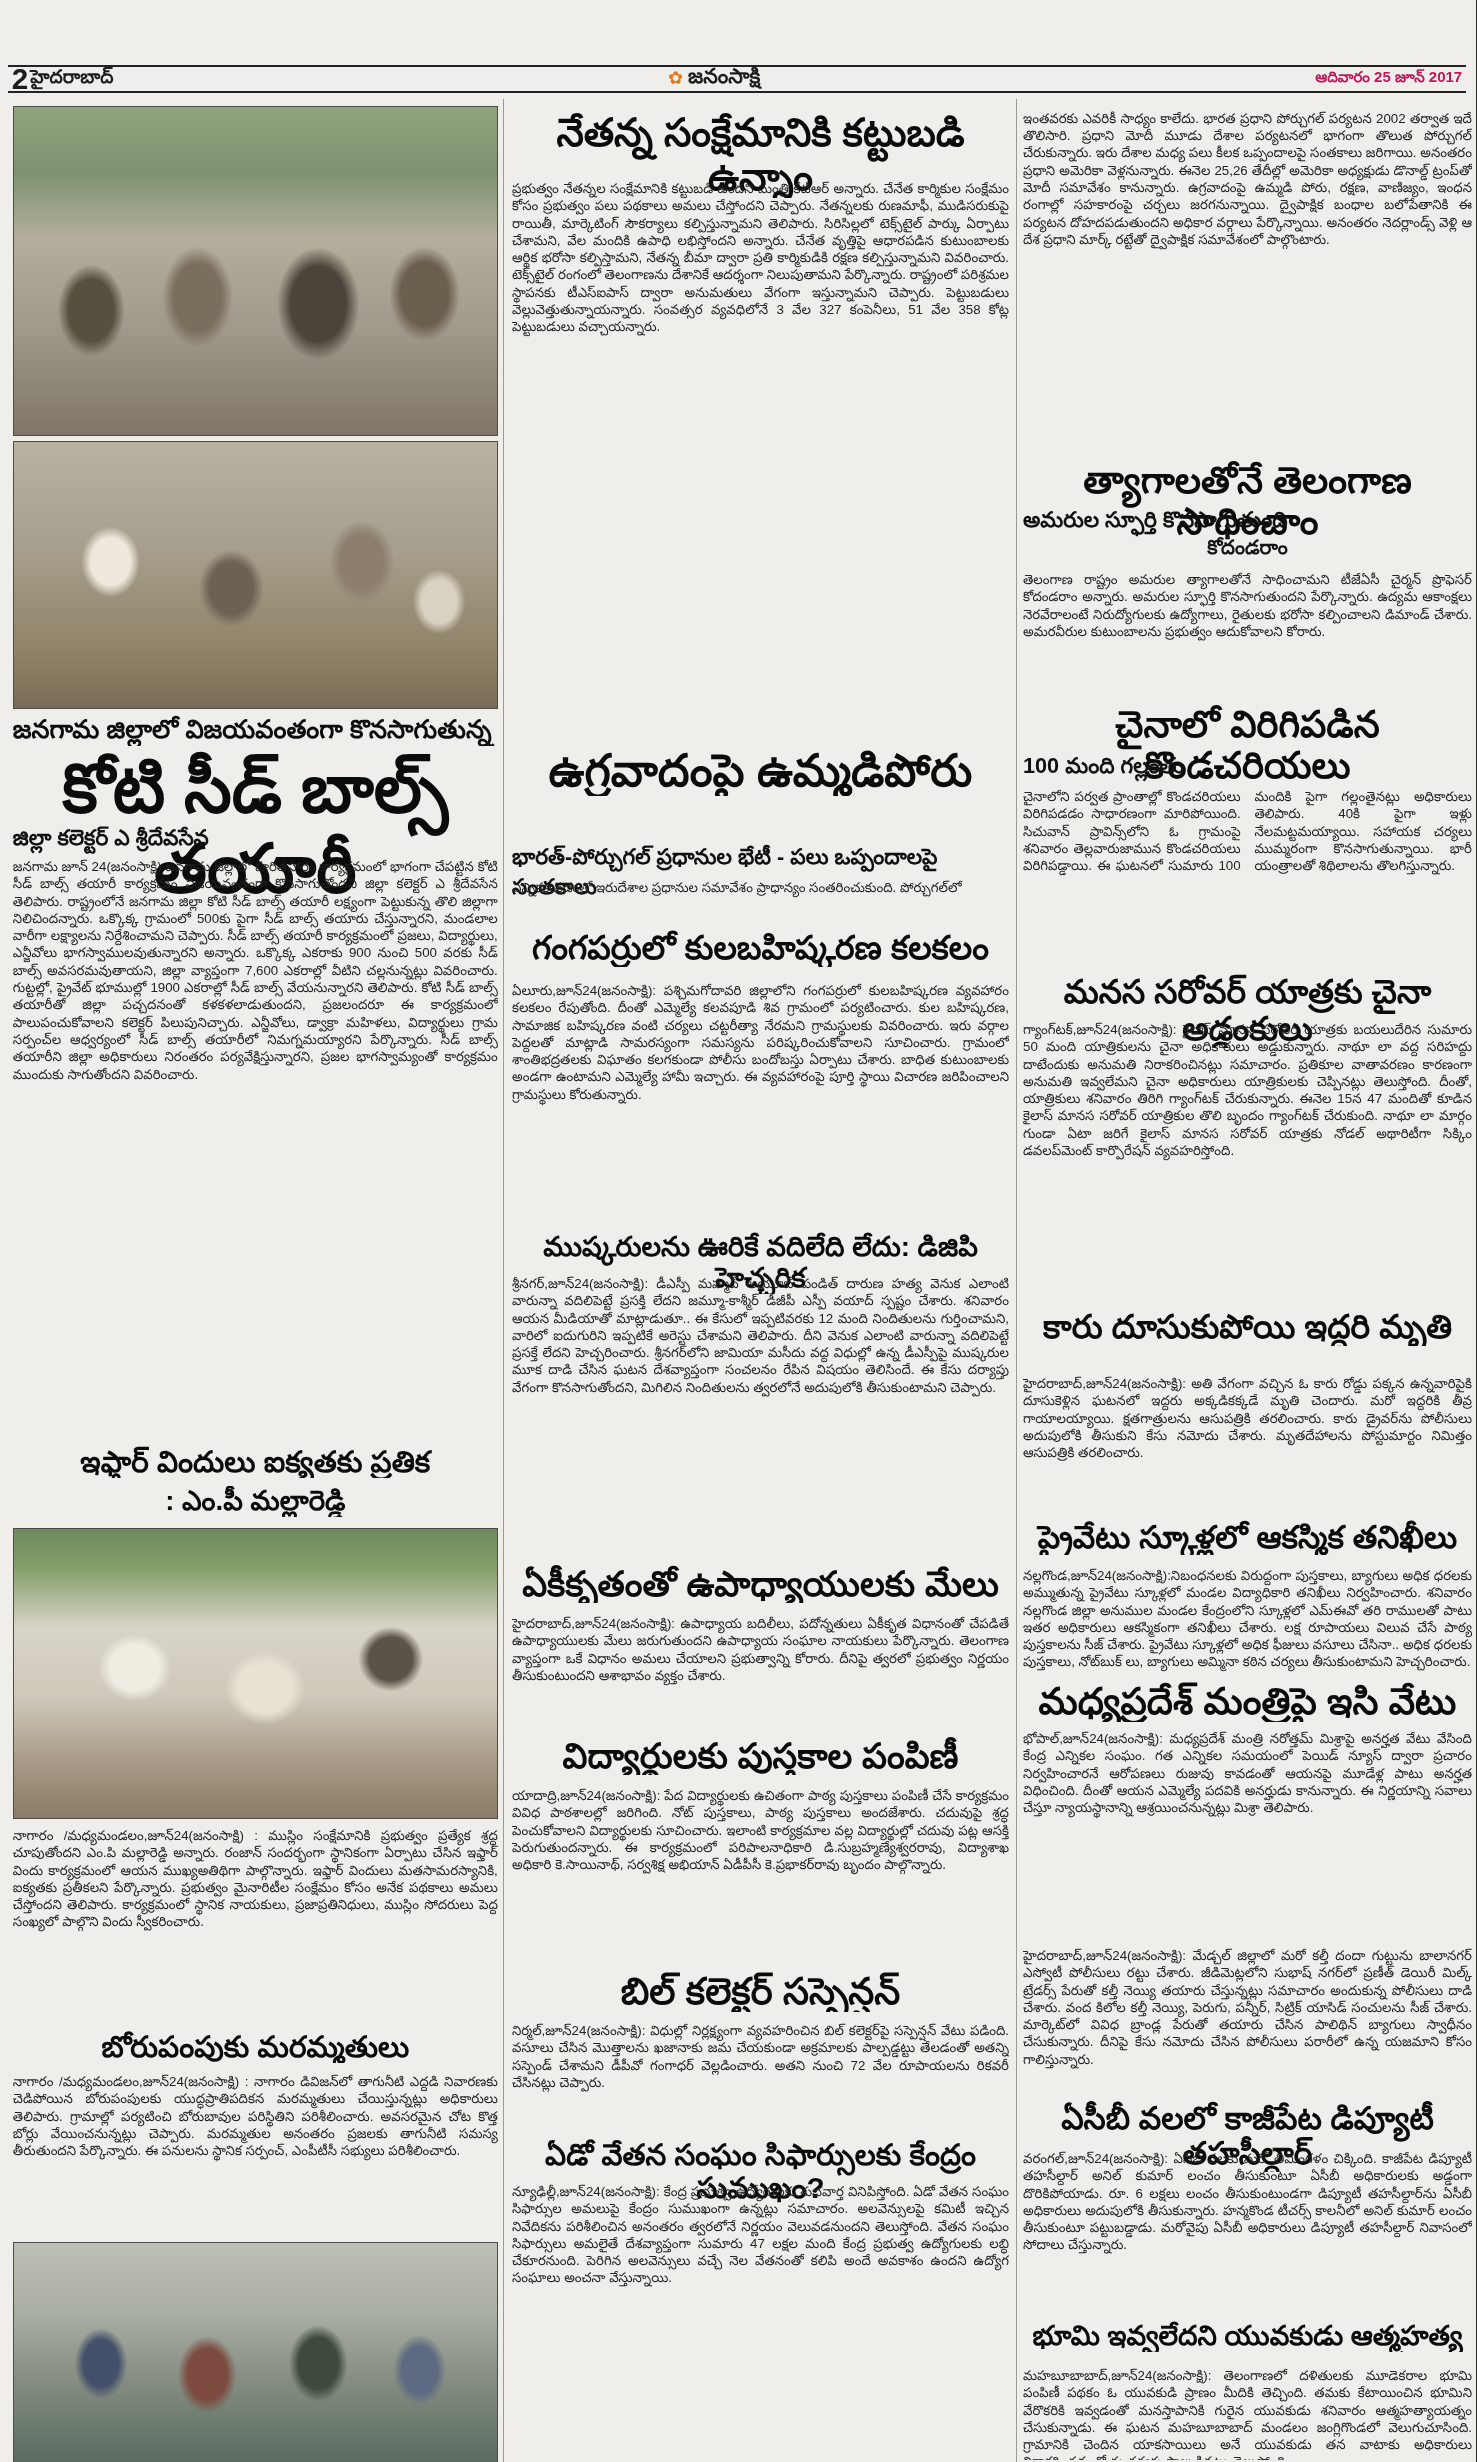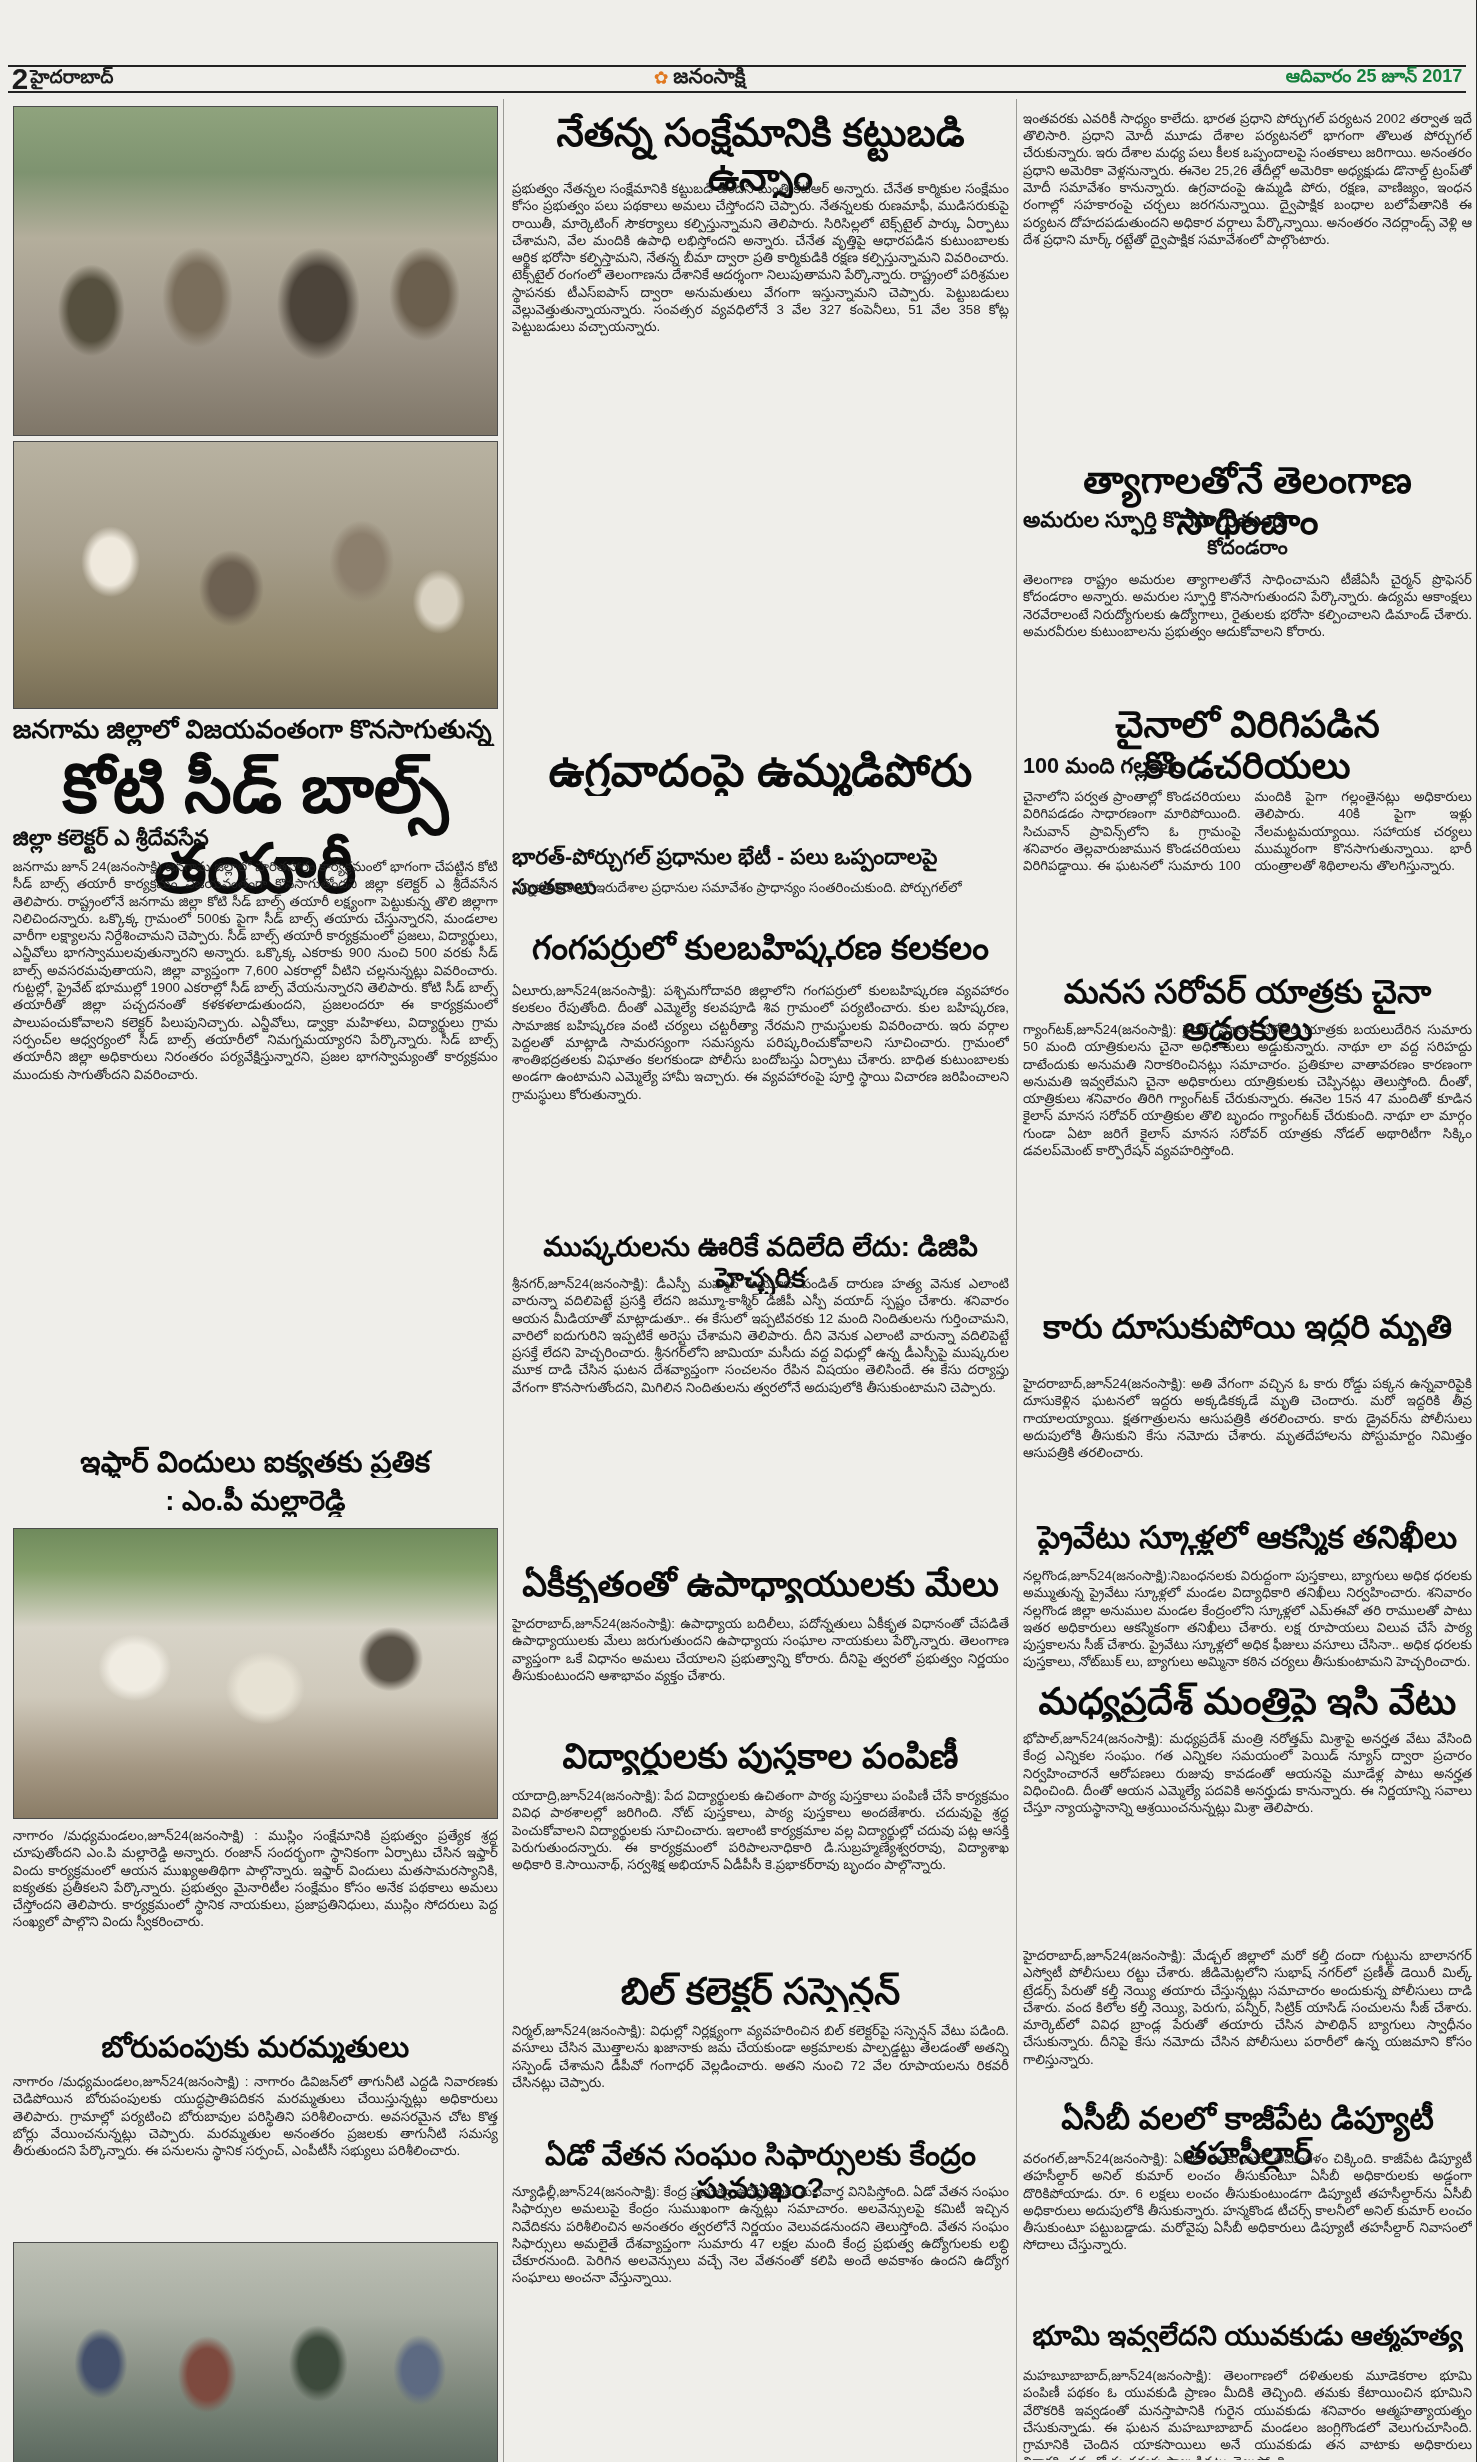--- a/index.html
+++ b/index.html
@@ -15,21 +15,21 @@
     position:absolute;left:7.9px;right:9.9px;top:65px;height:27.6px;
     border-top:2px solid #222;border-bottom:2px solid #222;
     display:flex;align-items:center;justify-content:space-between;
     padding:0 3.9px;box-sizing:border-box;
   }
   .hdr-left{display:flex;align-items:flex-end;gap:2px;}
   .hdr-pagenum{font-size:29.6px;font-weight:bold;line-height:25.6px;}
   .hdr-city{font-size:18.7px;font-weight:bold;}
   .hdr-center{display:flex;align-items:center;gap:4.9px;font-size:20.7px;font-weight:bold;}
   .logo{color:#e07820;font-size:17.7px;line-height:17.7px;}
-  .hdr-date{font-size:18px;font-weight:bold;color:#15803d;}
+  .hdr-date{font-size:15px;font-weight:bold;color:#be185d;}
   
   .col{position:absolute;top:103px;bottom:0;}
   .col-left{left:12.8px;width:485px;}
   .col-mid{left:512px;width:497px;}
   .col-right{left:1023px;width:449px;}
   .vrule{position:absolute;top:99px;bottom:0;width:1px;background:#9a9a96;}
   .abs{position:absolute;left:0;right:0;overflow:hidden;}
   
   .body-text{font-size:13.3px;line-height:17.3px;text-align:justify;color:#222;}
   .kicker{font-size:25.6px;font-weight:bold;line-height:31.5px;text-align:left;color:#0d0d0d;}

